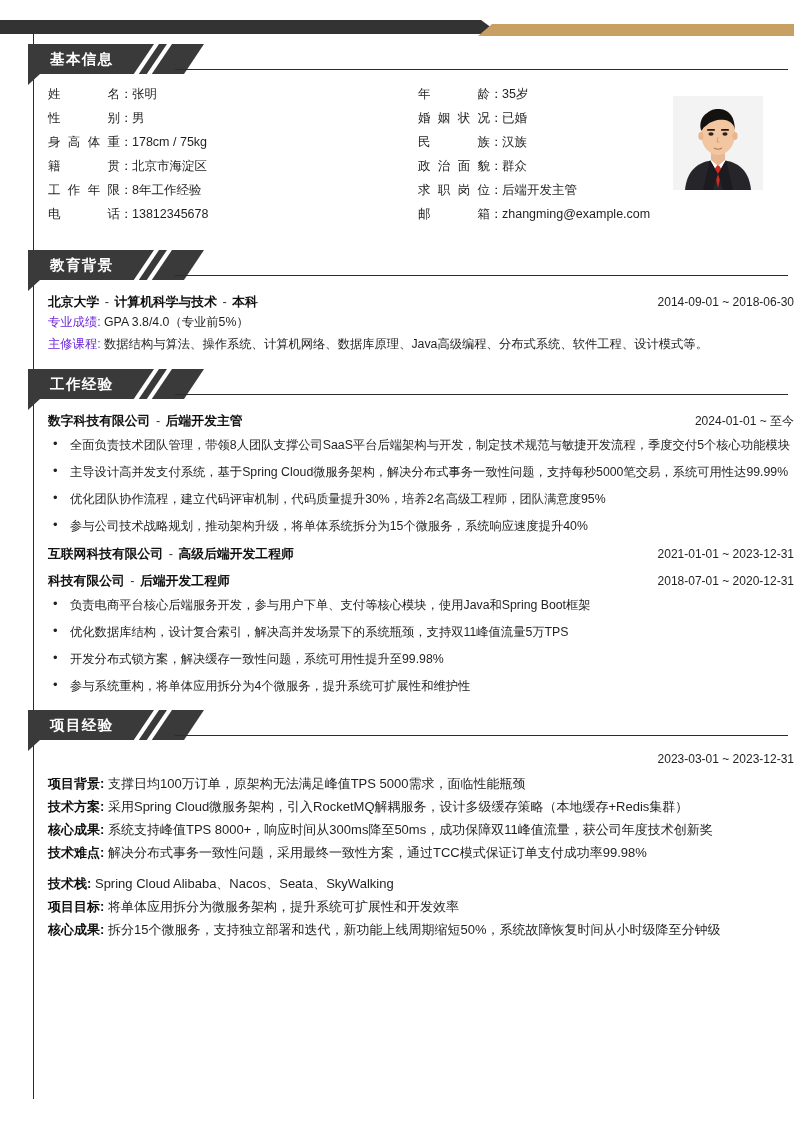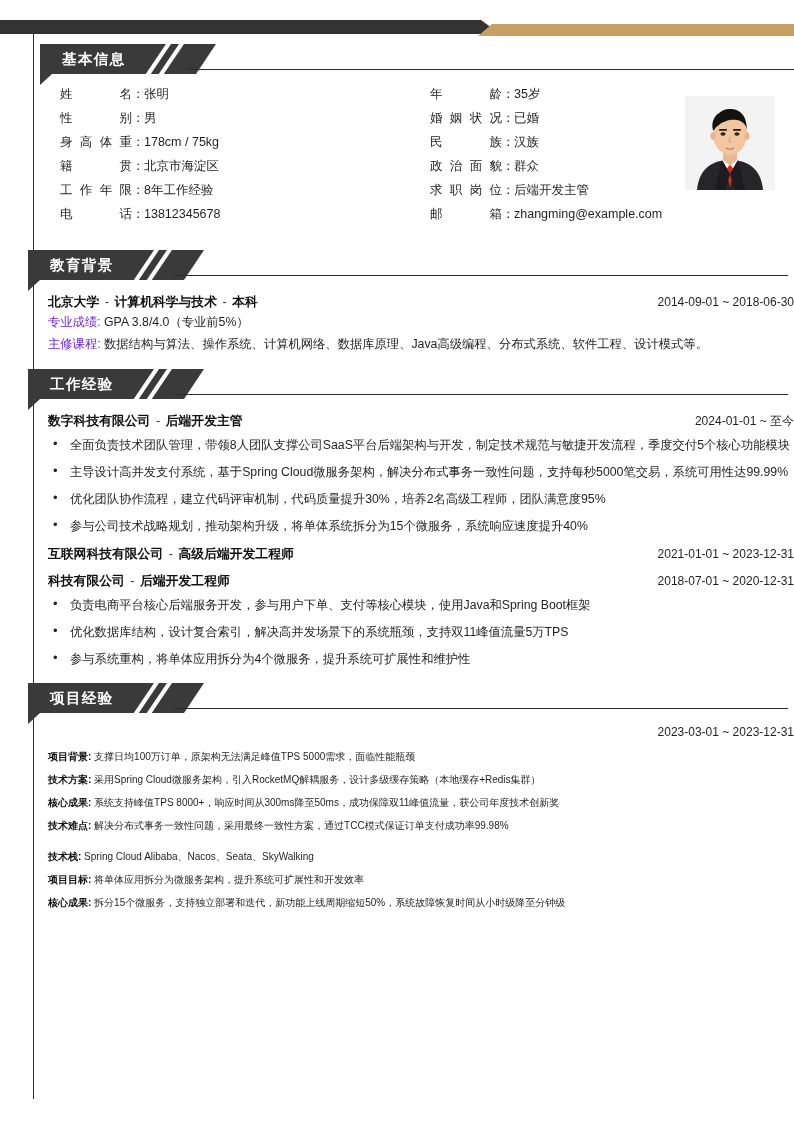--- a/index.html
+++ b/index.html
@@ -105,25 +105,25 @@
     font-size: 12.3px; line-height: 20px; color: #1f1f1f;
   }
   .bullets li::before {
     content: "•"; position: absolute; left: 5px; top: -1px;
     font-size: 13px; color: #222222;
   }
 
   
   .proj { margin-top: 8px; }
   .proj-date { text-align: right; font-size: 12px; color: #1f1f1f; margin-bottom: 6px; }
-  .proj-line { font-size: 10px; line-height: 23px; color: #1f1f1f; }
+  .proj-line { font-size: 13px; line-height: 23px; color: #1f1f1f; }
   .proj-line b { font-weight: bold; color: #111111; }
 
   .sec-block { margin-top: 14px; }
-  #sec-basic { margin-top: 44px; margin-left: 12px; }
+  #sec-basic { margin-top: 44px; }
 </style>
 </head>
 <body>
 
 <div class="page">
 
   <div class="top-banner">
     <div class="banner-dark"></div>
     <div class="banner-gold"></div>
   </div>
@@ -292,20 +292,21 @@
           </div>
         </div>
         <div class="entry">
           <div class="entry-head">
             <div class="entry-title"><span>科技有限公司</span><span class="entry-sep"> - </span><span>后端开发工程师</span></div>
             <div class="entry-date">2018-07-01 ~ 2020-12-31</div>
           </div>
           <ul class="bullets">
             <li>负责电商平台核心后端服务开发，参与用户下单、支付等核心模块，使用Java和Spring Boot框架</li>
             <li>优化数据库结构，设计复合索引，解决高并发场景下的系统瓶颈，支持双11峰值流量5万TPS</li>
+            <li>开发分布式锁方案，解决缓存一致性问题，系统可用性提升至99.98%</li>
             <li>参与系统重构，将单体应用拆分为4个微服务，提升系统可扩展性和维护性</li>
           </ul>
         </div>
       </div>
   </div>
 
   <div class="section sec-block">
     <div class="sec-head">
       <div class="sec-tab"></div>
       <div class="sec-stripe s1"></div>

